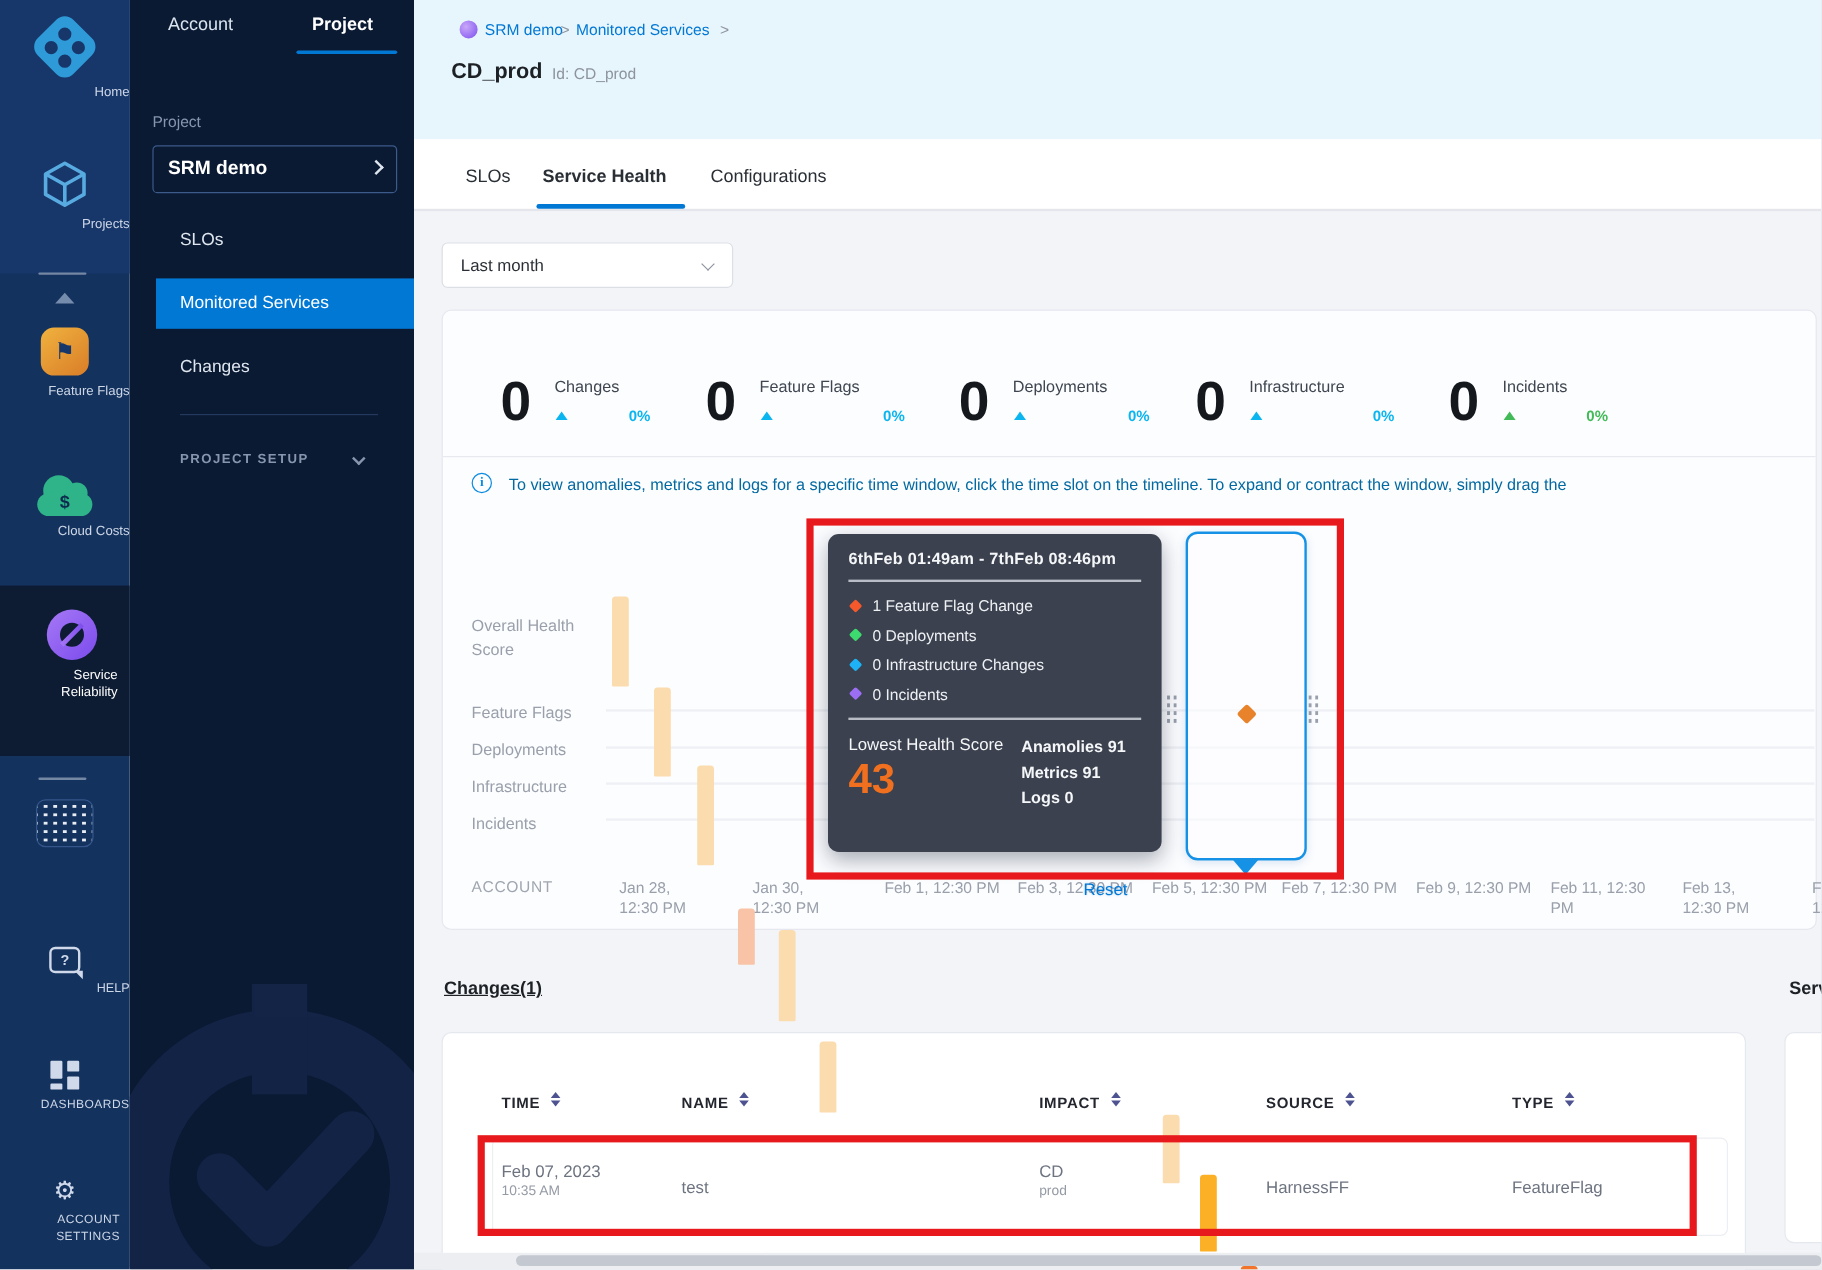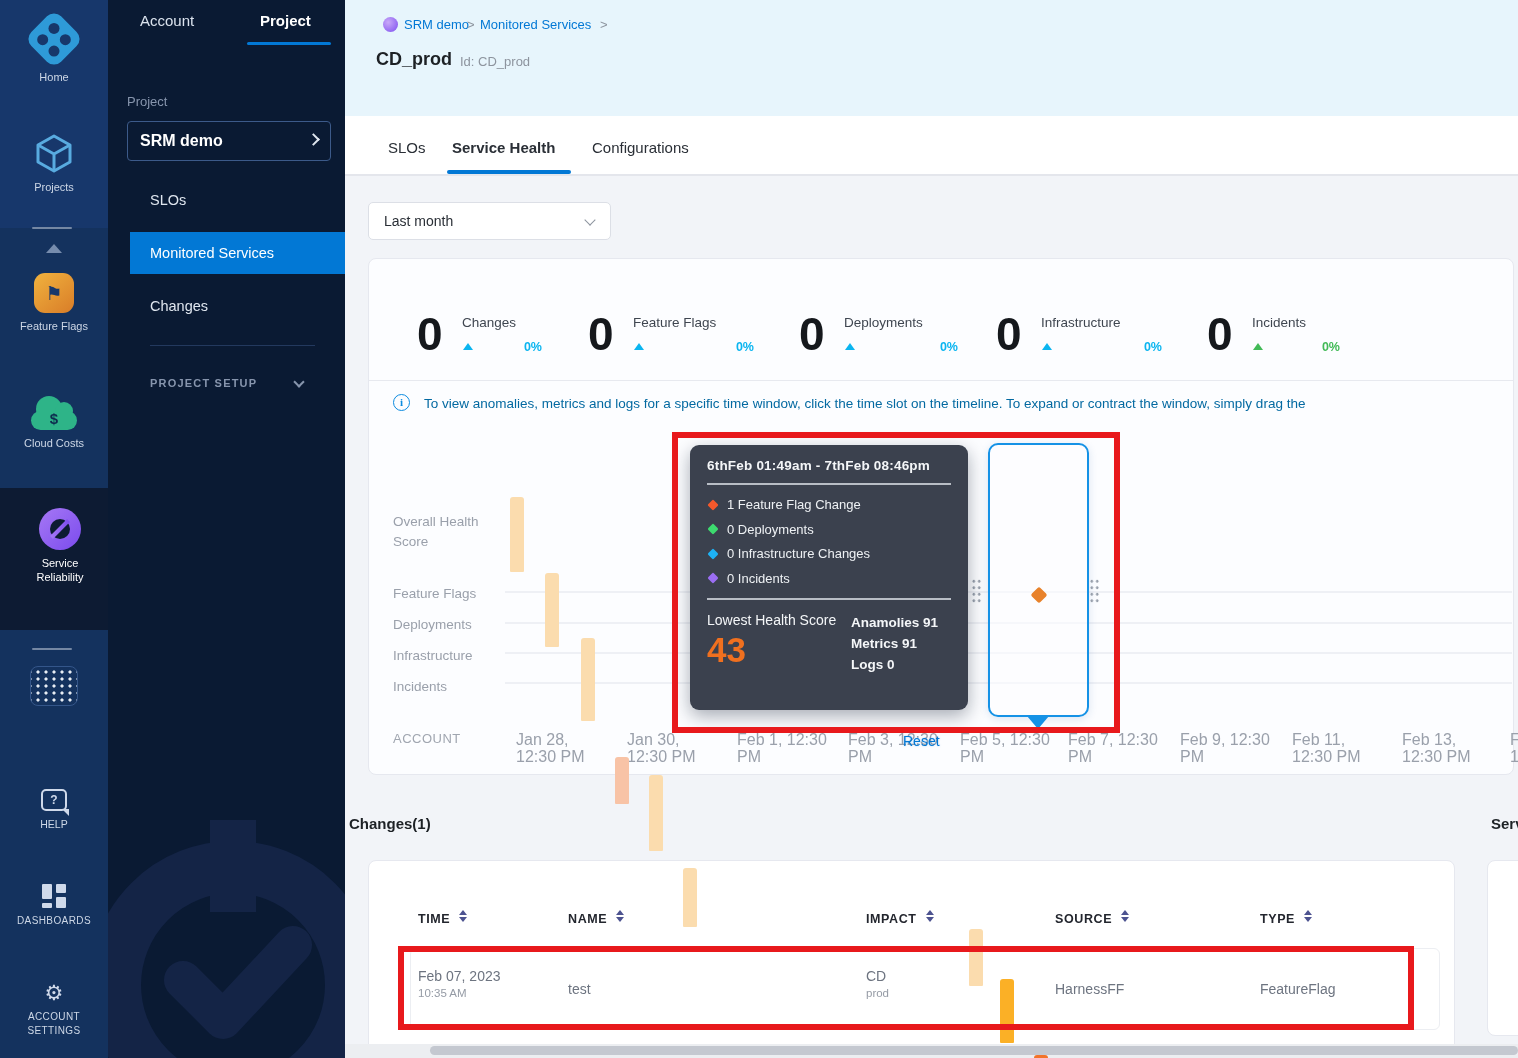--- a/index.html
+++ b/index.html
@@ -5,21 +5,21 @@
   * { margin:0; padding:0; box-sizing:border-box; }
   html,body { background:#dfe3ea; }
   body { font-family:"Liberation Sans", sans-serif; }
   .page { position:relative; width:1518px; height:1058px; overflow:hidden; background:#f2f4f8; }
 
   
   .sidebar1 { position:absolute; left:0; top:0; width:108px; height:1058px; background:#14325e; z-index:5; }
   .sb-sec-top { position:absolute; left:0; top:0; width:108px; height:228px; background:#17376b; }
   .sb-sec-sr  { position:absolute; left:0; top:488px; width:108px; height:142px; background:#0d1b33; }
   .sb-item { position:absolute; width:108px; text-align:center; color:#cfd9ea; }
-  .sb-label { font-size:11px; color:#cdd7e6; line-height:14px; display:block; margin-top:6px; }
+  .sb-label { font-size:11px; color:#cdd7e6; line-height:14px; display:block; margin-top:6px;text-align:right; }
   .sb-divider { position:absolute; left:32px; width:40px; height:2px; background:#7487a3; border-radius:2px; }
   .sb-up-tri { position:absolute; left:46px; top:244px; width:0; height:0; border-left:8px solid transparent; border-right:8px solid transparent; border-bottom:9px solid #8fa3c0; opacity:.8; }
 
   .ic-home { width:42px; height:42px; margin:0 auto; background:#2e9ad8; border-radius:10px; transform:rotate(45deg); display:grid; grid-template-columns:11px 11px; grid-gap:5px; justify-content:center; align-content:center; }
   .ic-home i { width:11px; height:11px; border-radius:50%; background:#17376b; }
   .ic-cube { display:block; margin:0 auto; }
   .ic-ff { width:40px; height:40px; margin:0 auto; border-radius:11px; background:linear-gradient(140deg,#f0b23e,#d97d28); display:flex; align-items:center; justify-content:center; color:#17376b; font-size:19px; }
   .ic-cc { position:relative; width:46px; height:34px; margin:0 auto; }
   .ic-cc .c1 { position:absolute; left:5px; top:0; width:26px; height:26px; border-radius:50%; background:#2eb488; }
   .ic-cc .c2 { position:absolute; left:24px; top:6px; width:18px; height:18px; border-radius:50%; background:#2eb488; }
@@ -76,21 +76,21 @@
   .stat .tri { position:absolute; left:46px; top:34px; width:0; height:0; border-left:5px solid transparent; border-right:5px solid transparent; border-bottom:7px solid currentColor; }
   .stat .pct { position:absolute; right:0; top:31px; font-size:12.5px; font-weight:bold; }
   .stats-divider { position:absolute; left:369px; top:380px; width:1144px; height:1px; background:#e7e9ef; }
   .info-icon { position:absolute; left:393px; top:394px; width:17px; height:17px; border:1.6px solid #0b8be0; border-radius:50%; color:#0b8be0; font-size:11px; font-weight:bold; text-align:center; line-height:14px; font-family:"Liberation Serif", serif; }
   .info-text { position:absolute; left:424px; top:396px; width:1092px; font-size:13.5px; color:#0369a1; white-space:nowrap; overflow:hidden; }
 
   .row-label { position:absolute; left:393px; font-size:13.5px; color:#9aa0ab; line-height:20px; }
   .timeline-label { position:absolute; left:393px; top:731px; font-size:13px; letter-spacing:.5px; color:#a0a6b0; }
   .gridline { position:absolute; left:505px; width:1007px; height:2px; background:#eef0f5; }
   .bar { position:absolute; width:14px; border-radius:3px 3px 1px 1px; }
-  .tick { position:absolute; top:731px; font-size:16px; color:#9aa0ab; line-height:17px; }
+  .tick { position:absolute; top:731px; font-size:13px; color:#9aa0ab; line-height:17px; }
   .reset-link { position:absolute; left:903px; top:733px; font-size:14px; font-weight:normal; color:#0278d5; z-index:22; cursor:pointer; text-shadow:0 0 2px rgba(2,120,213,.35); }
 
   .selection-box { position:absolute; left:988px; top:443px; width:101px; height:274px; background:rgba(253,254,255,.55); border:2.5px solid #1592e6; border-radius:10px; z-index:12; box-shadow:0 2px 8px rgba(30,90,160,.15); }
   .sel-pointer { position:absolute; left:1027px; top:716px; width:0; height:0; border-left:11px solid transparent; border-right:11px solid transparent; border-top:13px solid #1592e6; z-index:12; }
   .drag-handle { position:absolute; top:578px; width:11px; height:27px; background-image:radial-gradient(#98a0ac 1.3px, transparent 1.5px); background-size:5.5px 6.5px; z-index:13; cursor:ew-resize; }
   .sel-diamond { position:absolute; width:12px; height:12px; transform:rotate(45deg); border-radius:2px; z-index:13; }
 
   .chart-bars { position:relative; z-index:8; }
 
   .tooltip { position:absolute; left:690px; top:445px; width:278px; height:265px; background:#3b414e; border-radius:9px; z-index:14; padding:13px 17px 0; box-shadow:0 6px 18px rgba(10,20,40,.35); }
@@ -355,21 +355,21 @@
         <div>Anamolies 91</div>
         <div>Metrics 91</div>
         <div>Logs 0</div>
       </div>
     </div>
   </div>
 
   <div class="red-box one"></div>
   <div class="red-box two"></div>
 
-  <div class="section-title" style="left:349px;">Changes(1)</div>
+  <div class="section-title" style="left:370px;text-decoration:underline;">Changes(1)</div>
   <div class="section-title" style="left:1491px;">Serv</div>
   <div class="table-card"></div>
   <div class="row-card"></div>
   <div id="table-layer">
       <span class="th" style="left: 418px;">TIME<span class="sort"><i class="up"></i><i class="dn"></i></span></span>
       <div class="td" style="left: 418px; top: 968px;">
         <div>Feb 07, 2023</div>
         <div class="sub">10:35 AM</div>
       </div>
       <span class="th" style="left: 568px;">NAME<span class="sort"><i class="up"></i><i class="dn"></i></span></span>

